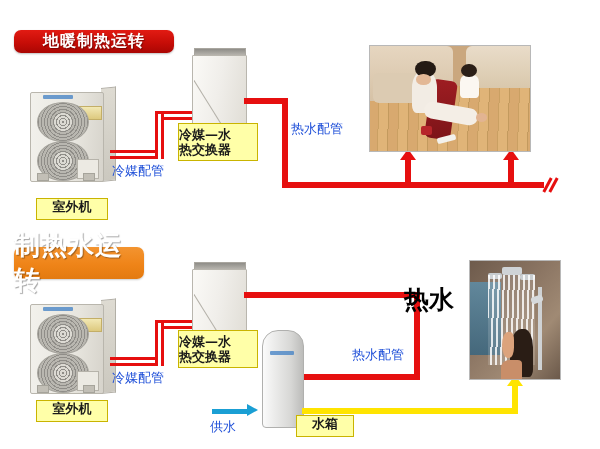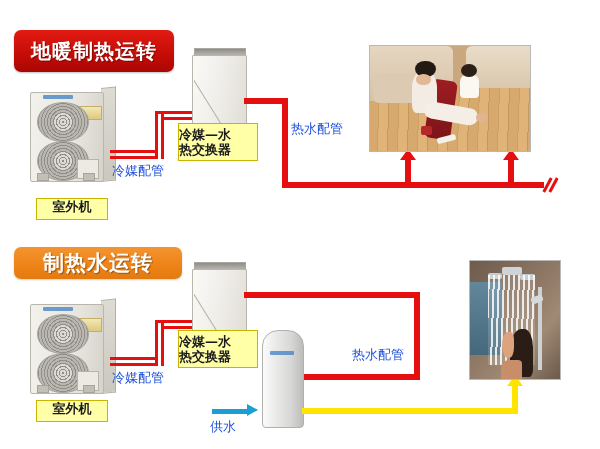--- a/index.html
+++ b/index.html
@@ -26,30 +26,30 @@
     justify-content: center;
     color: #ffffff;
     font-weight: bold;
     letter-spacing: 1px;
     border-radius: 7px;
     font-family: "DejaVu Sans", "Liberation Sans", sans-serif;
     text-shadow: 1px 1px 1px rgba(0,0,0,0.35);
   }
   .badge-heating {
     left: 14px; top: 30px;
-    width: 160px; height: 42px;
+    width: 160px; height: 23px;
     background: linear-gradient(180deg,#e21b13 0%, #c70d07 55%, #aa0603 100%);
-    font-size: 20px;
+    font-size: 16px;
     box-shadow: 0 1px 2px rgba(0,0,0,0.25);
   }
   .badge-hotwater {
     left: 14px; top: 247px;
-    width: 168px; height: 32px;
+    width: 130px; height: 32px;
     background: linear-gradient(180deg,#f39430 0%, #ef8418 55%, #e37a10 100%);
-    font-size: 21px;
+    font-size: 26px;
     box-shadow: 0 1px 2px rgba(0,0,0,0.2);
   }
 
   
   .ylabel {
     position: absolute;
     background: #ffffa8;
     border: 1px solid #c9b400;
     color: #1a1a1a;
     font-family: "DejaVu Sans", "Liberation Sans", sans-serif;
@@ -487,20 +487,21 @@
   <div class="pipe pipe-red" style="left:296px; top:374px; width:124px; height:6px;"></div>
 
   <div class="tlabel" style="left:352px; top:346px; font-size:13px;">热水配管</div>
 
   <div class="tank" style="left:262px; top:330px;">
     <div class="tank-body">
       <div class="tank-logo"></div>
     </div>
   </div>
 
+  <div class="ylabel" style="left:296px; top:415px; width:58px; height:22px; font-size:13px;">水箱</div>
 
   <div class="pipe pipe-blue" style="left:212px; top:409px; width:36px; height:5px;"></div>
   <div class="arrow-right-blue" style="left:247px; top:404px;"></div>
   <div class="tlabel" style="left:210px; top:418px; font-size:13px;">供水</div>
 
   <div class="pipe pipe-yellow" style="left:302px; top:408px; width:216px; height:6px;"></div>
   <div class="pipe pipe-yellow" style="left:512px; top:385px; width:6px; height:29px;"></div>
   <div class="arrow-up-yellow" style="left:507px; top:375px;"></div>
 
   <div class="photo photo-shower" style="left:469px; top:260px; width:90px; height:118px;">
@@ -510,14 +511,15 @@
     <div class="head1"></div>
     <div class="head3"></div>
     <div class="water"></div>
     <div class="wandbar"></div>
     <div class="wand"></div>
     <div class="hair"></div>
     <div class="face"></div>
     <div class="shoulder"></div>
   </div>
 
+  <div class="biglabel" style="left:404px; top:283px;">热水</div>
 
 </div>
 
 </body></html>

